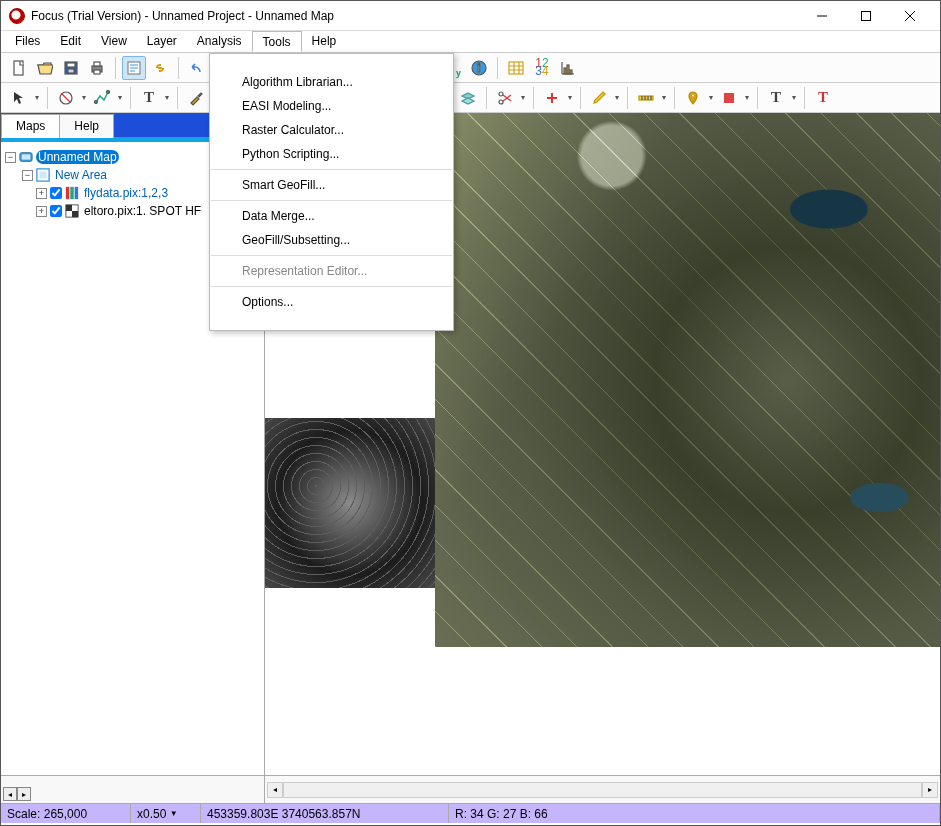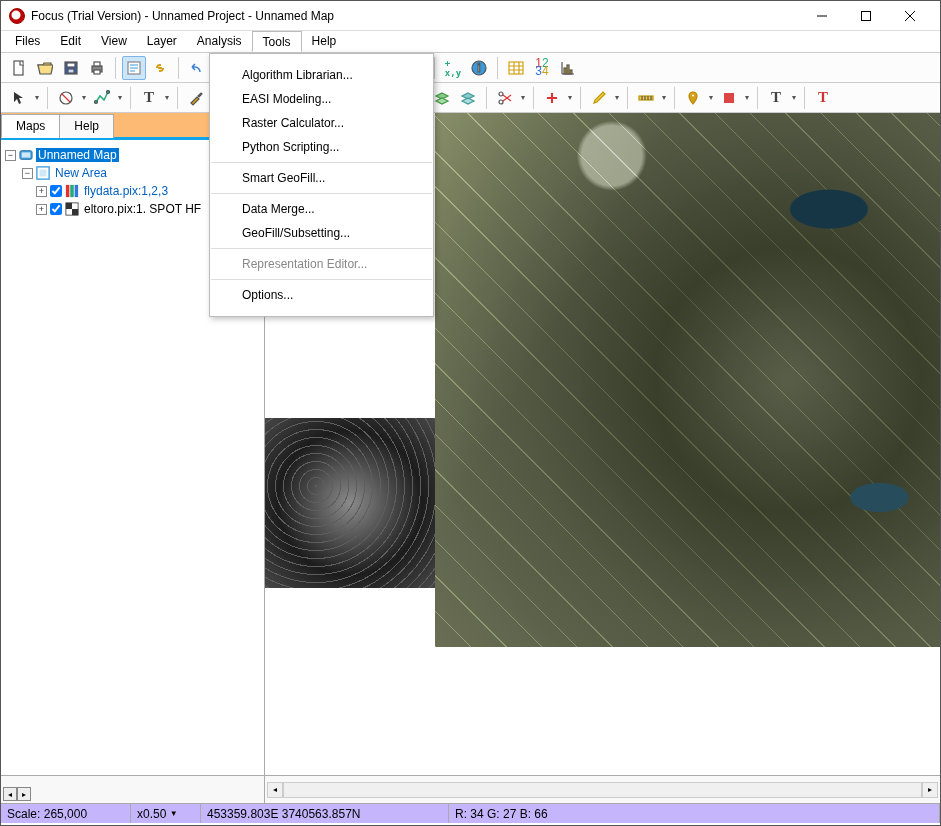--- a/index.html
+++ b/index.html
@@ -11,47 +11,47 @@
 .titlebar .title { flex: 1; color: #000; }
 .win-btn { width: 44px; height: 28px; display: flex; align-items: center; justify-content: center; color: #000; }
 .win-btn svg { width: 10px; height: 10px; stroke: currentColor; stroke-width:1; fill:none; }
 
 
 .menubar { height: 22px; display: flex; align-items: stretch; padding: 0 4px; background: #fff; border-bottom: 1px solid #ccc; }
 .menubar .menu-item { padding: 3px 10px; cursor: default; }
 .menubar .menu-item.open { background: #fff; border: 1px solid #bbb; border-bottom: 1px solid #fff; position: relative; z-index: 30; }
 
 
-.dropdown { position: absolute; left: 208px; top: 52px; width: 225px; background: #fff; border: 1px solid #bbb; box-shadow: 2px 2px 6px rgba(0,0,0,0.25); z-index: 25; padding: 9px 0; }
+.dropdown { position: absolute; left: 208px; top: 52px; width: 245px; background: #fff; border: 1px solid #bbb; box-shadow: 2px 2px 6px rgba(0,0,0,0.25); z-index: 25; padding: 16px 0; }
 .dropdown .dd-item { padding: 5px 8px 5px 32px; cursor: default; color: #000; }
 .dropdown .dd-item.disabled { color: #888; }
 .dropdown .dd-sep { border-top: 1px solid #ddd; margin: 3px 1px; }
 
 
 .toolbar { display: flex; align-items: center; padding: 2px 6px; border-bottom: 1px solid #ccc; background: #fcfcfc; gap: 2px; min-height: 30px; }
 .tb-btn { width: 24px; height: 24px; display: flex; align-items: center; justify-content: center; border: 1px solid transparent; border-radius: 2px; }
 .tb-btn.active { background: #cde6f7; border-color: #7eb4ea; }
 .tb-sep { width: 1px; height: 22px; background: #ccc; margin: 0 4px; }
 .tb-btn svg { width: 16px; height: 16px; }
 .tb-dd { width: 8px; height: 24px; display:flex; align-items:center; justify-content:center; }
 .tb-dd::after { content:"▾"; font-size:8px; color:#555; }
 
 
 .main { display: flex; height: calc(100% - 30px - 22px - 31px - 31px - 28px - 20px); }
 .side { width: 264px; border-right: 1px solid #aaa; display:flex; flex-direction:column; background:#fff; }
-.side-tabs { display:flex; background:#fdba74; border-bottom:3px solid #0ea5e9; }
+.side-tabs { display:flex; background:#1d4ed8; border-bottom:5px solid #0ea5e9; }
 .side-tab { padding: 4px 14px; border: 1px solid #aaa; border-bottom:none; background:#f9f9f9; margin-right:-1px; position:relative; top:1px; }
 .side-tab.active { background:#fff; border-bottom:1px solid #fff; }
 .tree { padding: 6px 4px; flex:1; overflow:auto; }
 .tree-row { display:flex; align-items:center; height:18px; gap:3px; white-space:nowrap; }
 .tree-toggle { width:11px; height:11px; border:1px solid #888; display:flex; align-items:center; justify-content:center; font-size:9px; line-height:1; color:#333; background:#fff; }
 .tree-spacer { display:inline-block; }
 .tree-check { width:12px; height:12px; }
 .tree-label { padding:0 2px; }
-.tree-label.selected { background:#0078d7; color:#fff; }
+.tree-label.selected { background:#0078d7; color:#fff;border-radius:7px; }
 .tree-label.link { color:#0060c0; }
 .tree-icon { width:14px; height:14px; display:inline-flex; align-items:center; justify-content:center; }
 
 
 .viewer { flex:1; background:#fff; position:relative; overflow:hidden; }
 .viewer .sat-main { position:absolute; left: 170px; top: 0; right: 0; height: 534px;
   background:
    radial-gradient(ellipse 80px 40px at 78% 18%, #1a3a4a 0 38px, transparent 40px),
    radial-gradient(ellipse 60px 30px at 88% 72%, #2a5060 0 28px, transparent 30px),
    linear-gradient(120deg, rgba(220,220,200,0.4), transparent 30%),

